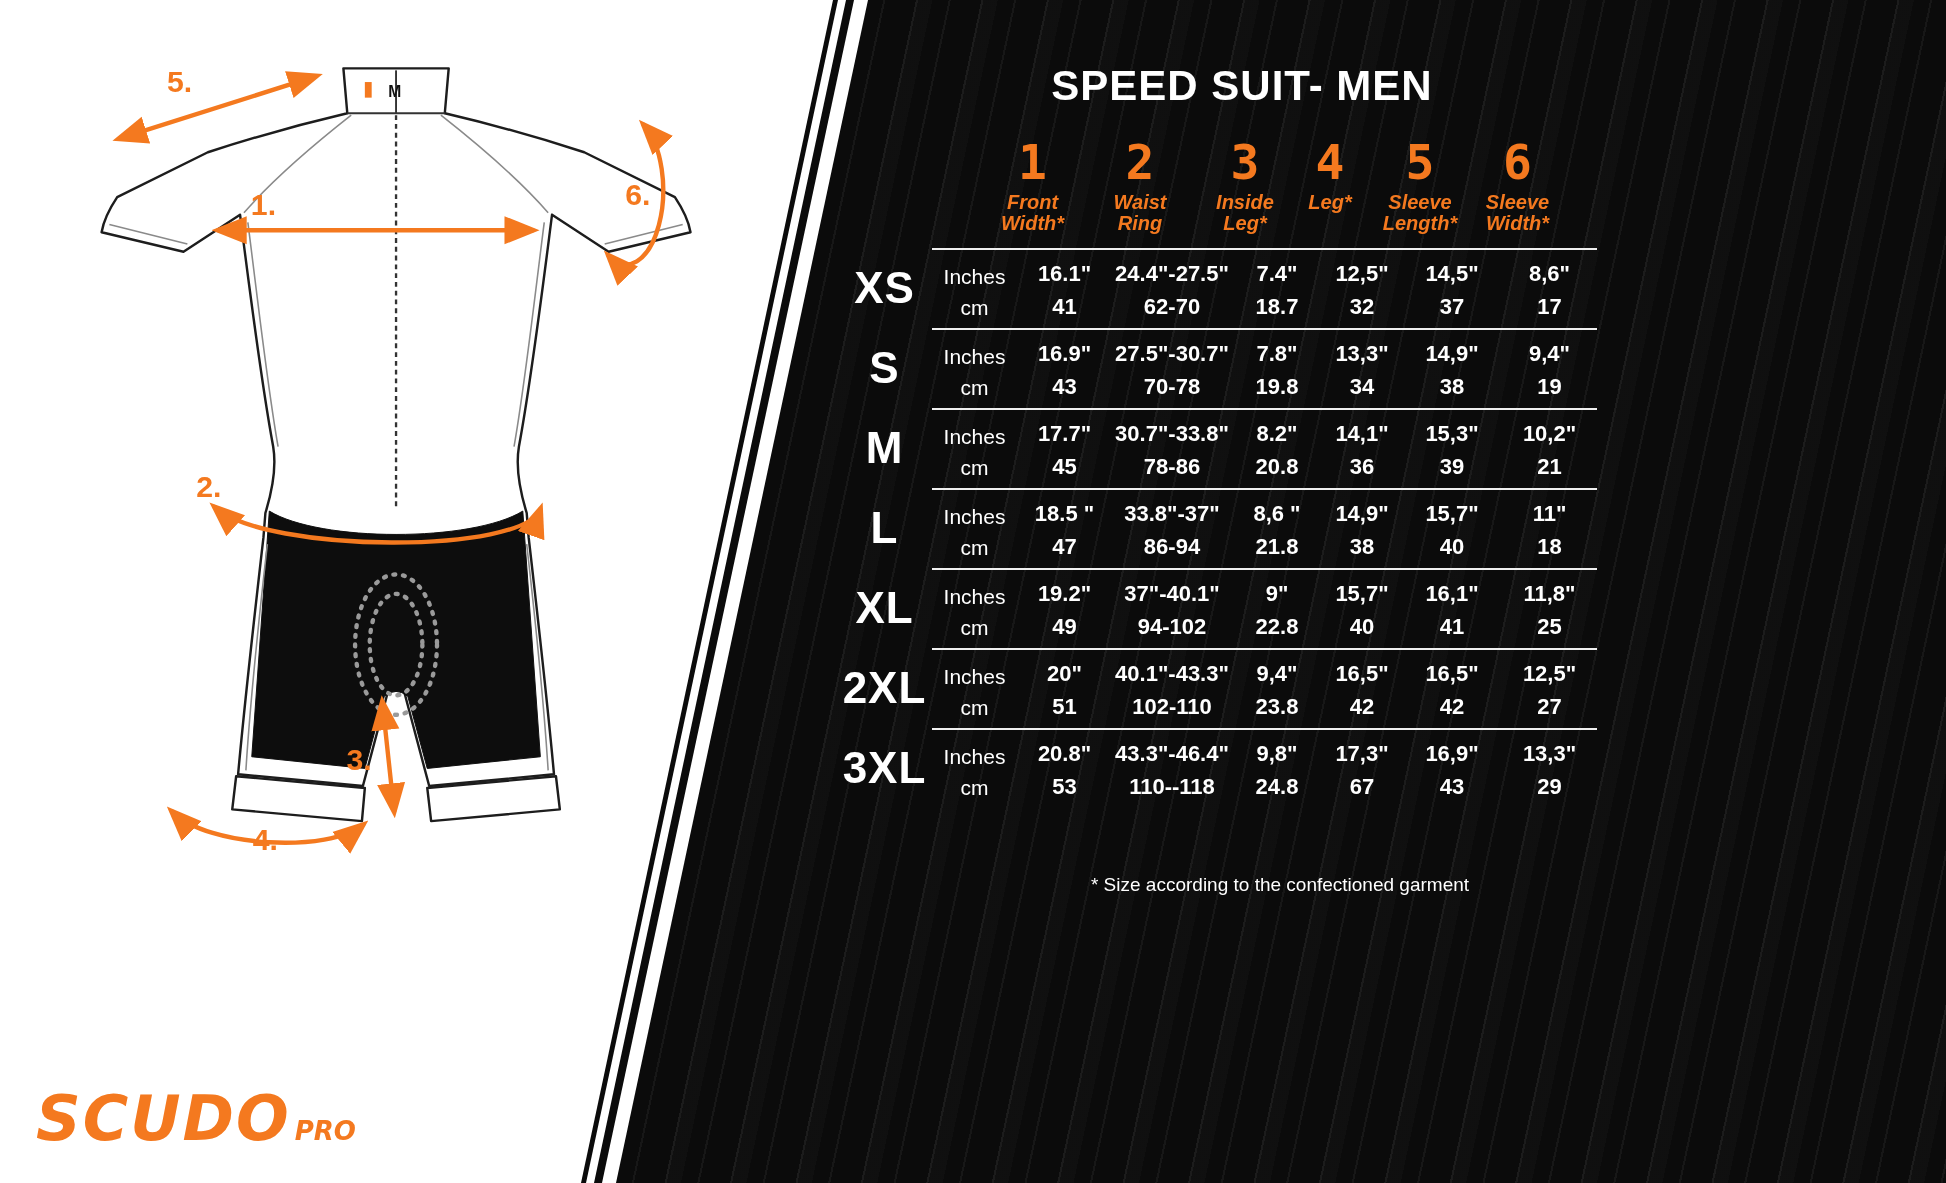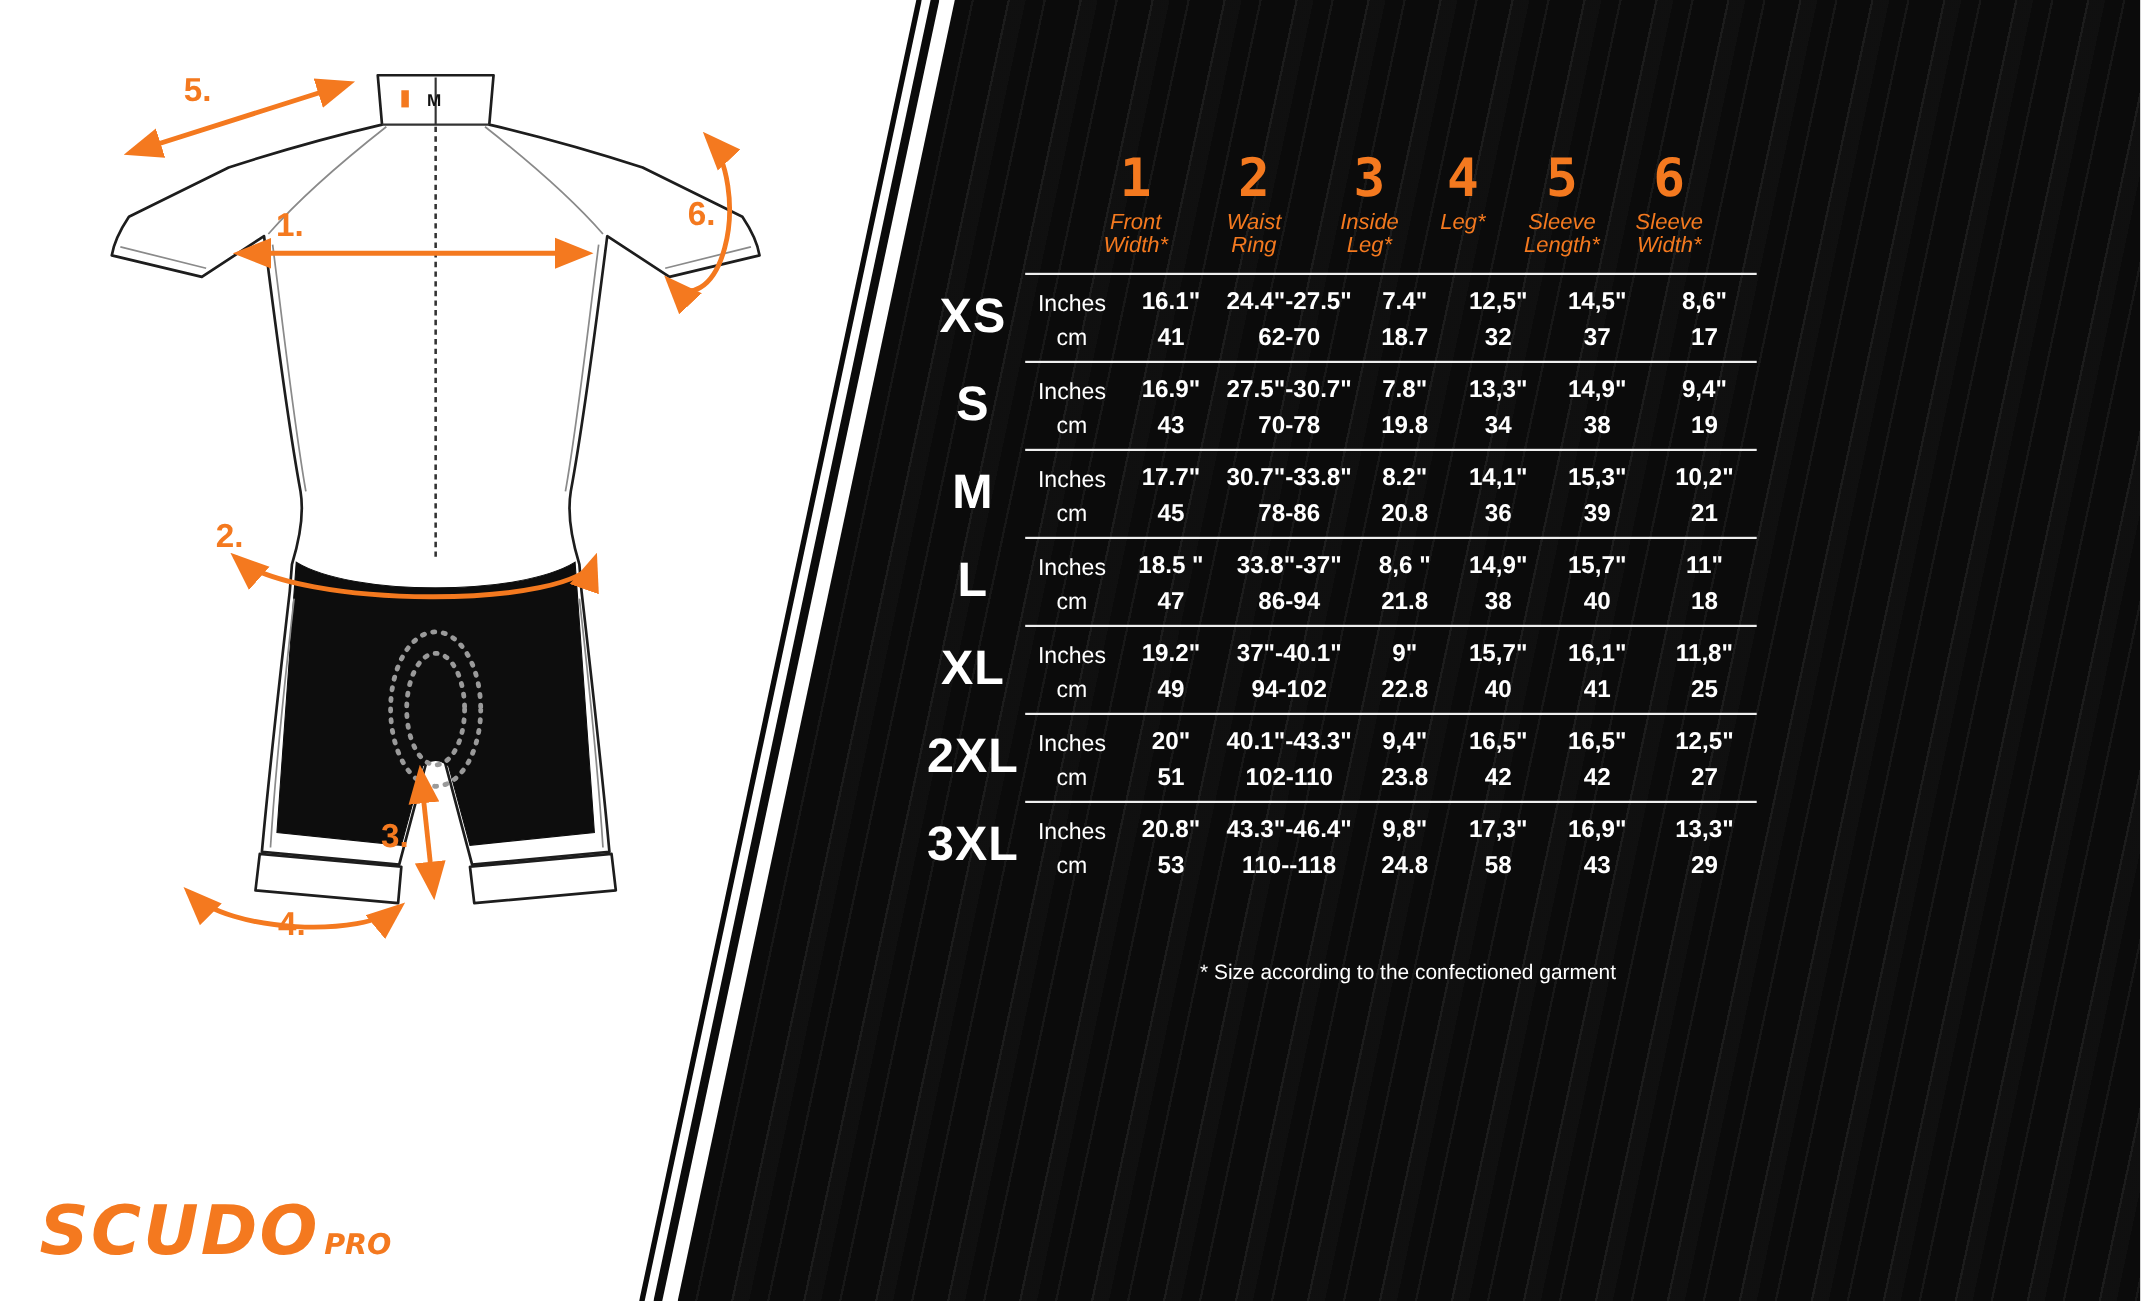--- a/index.html
+++ b/index.html
@@ -37,21 +37,21 @@
     display:grid;grid-template-columns:85px 95px 120px 90px 80px 100px 95px;
     margin-left:95px;align-items:start;
   }
   .col-head{text-align:center;}
   .col-num{
     color:#f4791f;font-size:48px;font-weight:800;line-height:1;
     font-family:"DejaVu Sans Mono","Liberation Mono",monospace;
   }
   .col-label{
     margin:6px auto 0;max-width:86px;
-    color:#f4791f;font-size:20px;font-style:italic;font-weight:400;line-height:1.05;
+    color:#f4791f;font-size:20px;font-style:italic;font-weight:700;line-height:1.05;
   }
   .rows{margin-top:14px;}
   .size-row{display:grid;grid-template-columns:95px 1fr;margin-left:32px;}
   .size-cell{
     display:flex;align-items:center;justify-content:center;
     color:#fff;font-size:44px;font-weight:800;letter-spacing:1px;
   }
   .row-body{
     display:grid;grid-template-columns:85px 95px 120px 90px 80px 100px 95px;
     border-top:2px solid #efefef;padding:8px 0;min-height:62px;
@@ -146,20 +146,21 @@
       <text x="360" y="784">3.</text>
       <text x="264" y="866">4.</text>
     </g>
   </svg>
 
   <div class="brand">
     <span class="brand-name">SCUDO</span><span class="brand-suffix">PRO</span>
   </div>
 
   <div class="panel">
+    <h1 class="title">SPEED SUIT- MEN</h1>
 
     <div class="table">
       <div class="headers">
           <div></div>
           <div class="col-head">
             <div class="col-num">1</div>
             <div class="col-label">Front Width*</div>
           </div>
           <div class="col-head">
             <div class="col-num">2</div>
@@ -395,21 +396,21 @@
               <div class="cell val-cell">
                 <div>43.3"-46.4"</div>
                 <div>110--118</div>
               </div>
               <div class="cell val-cell">
                 <div>9,8"</div>
                 <div>24.8</div>
               </div>
               <div class="cell val-cell">
                 <div>17,3"</div>
-                <div>58</div>
+                <div>67</div>
               </div>
               <div class="cell val-cell">
                 <div>16,9"</div>
                 <div>43</div>
               </div>
               <div class="cell val-cell">
                 <div>13,3"</div>
                 <div>29</div>
               </div>
             </div>

